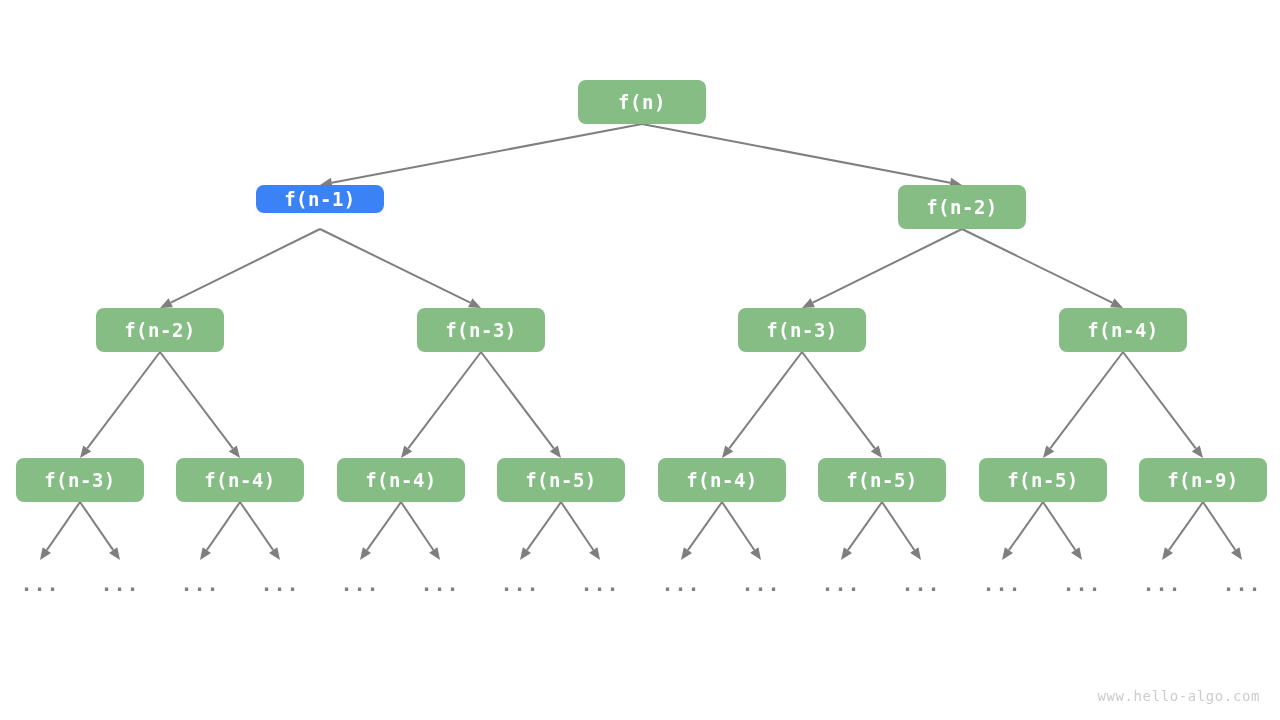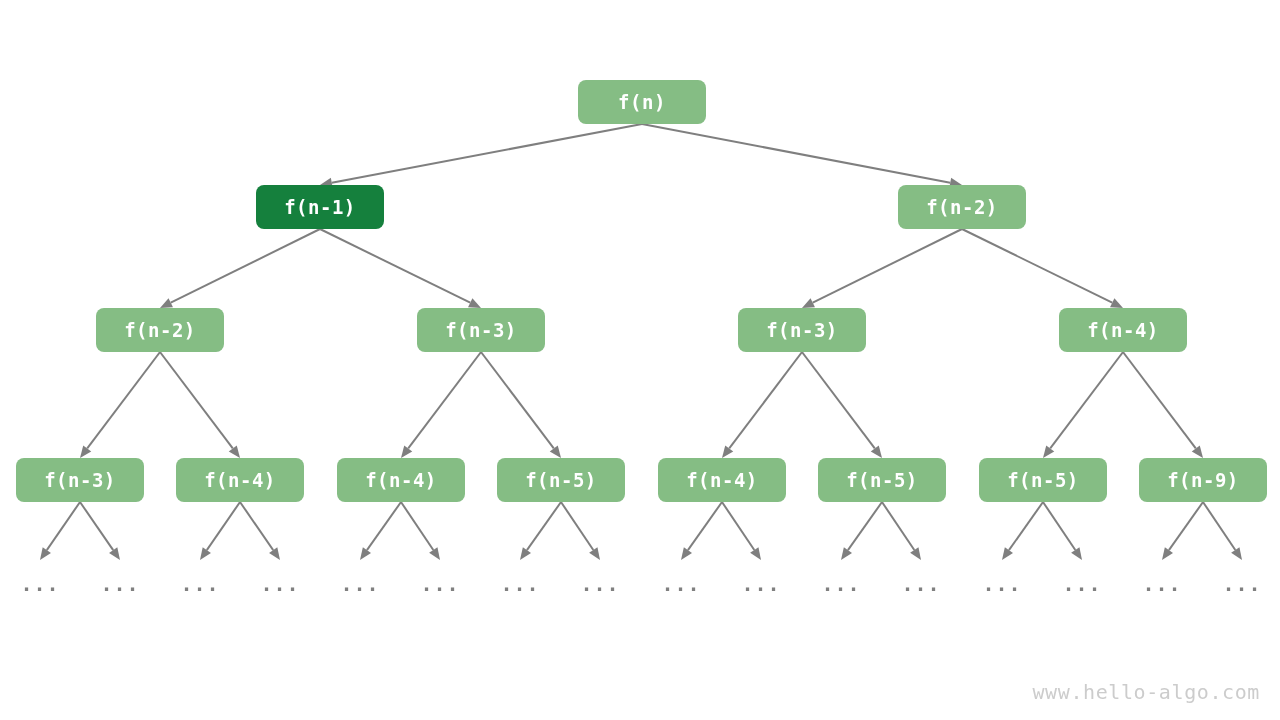--- a/index.html
+++ b/index.html
@@ -48,21 +48,21 @@
     line-height: 1;
     text-align: center;
     z-index: 2;
   }
   #watermark {
     position: absolute;
     right: 20px;
     bottom: 16px;
     color: #cccccc;
     font-family: "DejaVu Sans Mono", "Liberation Mono", monospace;
-    font-size: 20px;
+    font-size: 14px;
     letter-spacing: 0.6px;
     z-index: 3;
   }
 </style>
 </head>
 <body>
 
 <div id="canvas">
 
   <svg id="edges" viewBox="0 0 1280 720" xmlns="http://www.w3.org/2000/svg">
@@ -183,21 +183,21 @@
         <polygon points="1162,560 1164.8439423216096,547.3148909318304 1173.0097173044492,553.0872491093548" fill="#7f7f7f"></polygon>
       </g>
       <g>
         <line x1="1203" y1="502" x2="1235.304028923363" y2="550.0418891680781" stroke="#7f7f7f" stroke-width="2" stroke-linecap="butt"></line>
         <polygon points="1242,560 1231.1548160767288,552.8318771166769 1239.453241769997,547.2519012194794" fill="#7f7f7f"></polygon>
       </g>
     </svg>
 
   <div id="node-layer">
       <div class="node" style="left: 578px; top: 80px; width: 128px; height: 44px; background: rgb(133, 189, 132); color: rgb(255, 255, 255);">f(n)</div>
-      <div class="node" style="left: 256px; top: 185px; width: 128px; height: 44px; background: #15803d; color: rgb(255, 255, 255); text-align: center;">f(n-1)</div>
+      <div class="node" style="left: 256px; top: 185px; width: 128px; height: 28px; background: #3b82f6; color: rgb(255, 255, 255); text-align: center;">f(n-1)</div>
       <div class="node" style="left: 898px; top: 185px; width: 128px; height: 44px; background: rgb(133, 189, 132); color: rgb(255, 255, 255);">f(n-2)</div>
       <div class="node" style="left: 96px; top: 308px; width: 128px; height: 44px; background: rgb(133, 189, 132); color: rgb(255, 255, 255);">f(n-2)</div>
       <div class="node" style="left: 417px; top: 308px; width: 128px; height: 44px; background: rgb(133, 189, 132); color: rgb(255, 255, 255);">f(n-3)</div>
       <div class="node" style="left: 738px; top: 308px; width: 128px; height: 44px; background: rgb(133, 189, 132); color: rgb(255, 255, 255);">f(n-3)</div>
       <div class="node" style="left: 1059px; top: 308px; width: 128px; height: 44px; background: rgb(133, 189, 132); color: rgb(255, 255, 255);">f(n-4)</div>
       <div class="node" style="left: 16px; top: 458px; width: 128px; height: 44px; background: rgb(133, 189, 132); color: rgb(255, 255, 255);">f(n-3)</div>
       <div class="node" style="left: 176px; top: 458px; width: 128px; height: 44px; background: rgb(133, 189, 132); color: rgb(255, 255, 255);">f(n-4)</div>
       <div class="node" style="left: 337px; top: 458px; width: 128px; height: 44px; background: rgb(133, 189, 132); color: rgb(255, 255, 255);">f(n-4)</div>
       <div class="node" style="left: 497px; top: 458px; width: 128px; height: 44px; background: rgb(133, 189, 132); color: rgb(255, 255, 255);">f(n-5)</div>
       <div class="node" style="left: 658px; top: 458px; width: 128px; height: 44px; background: rgb(133, 189, 132); color: rgb(255, 255, 255);">f(n-4)</div>

